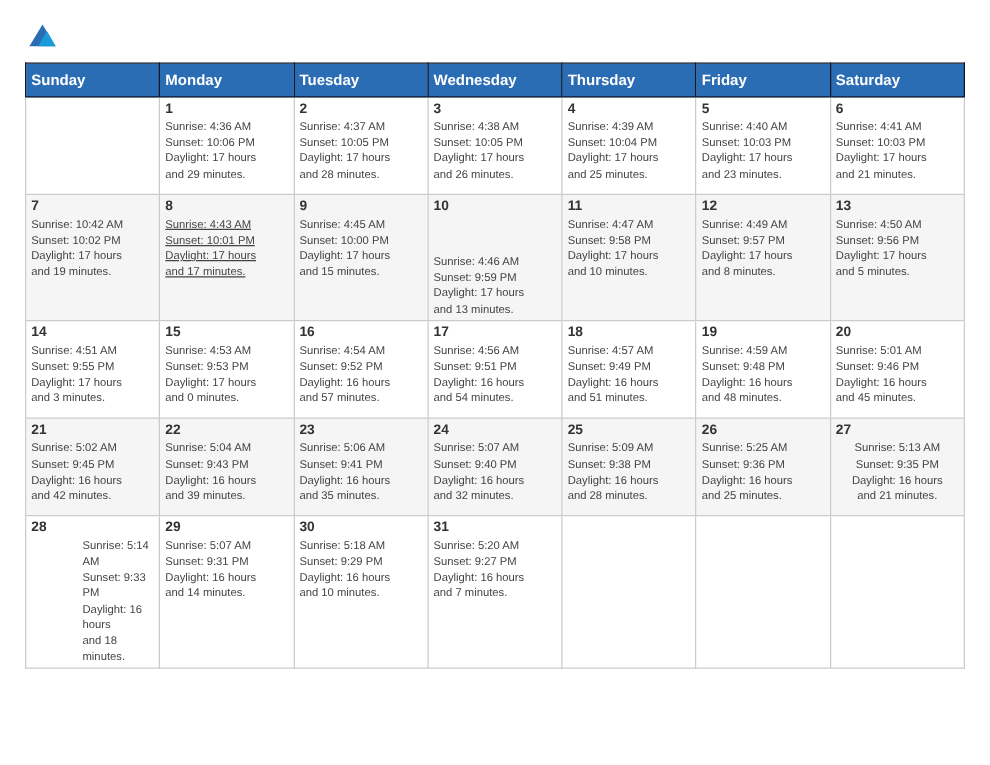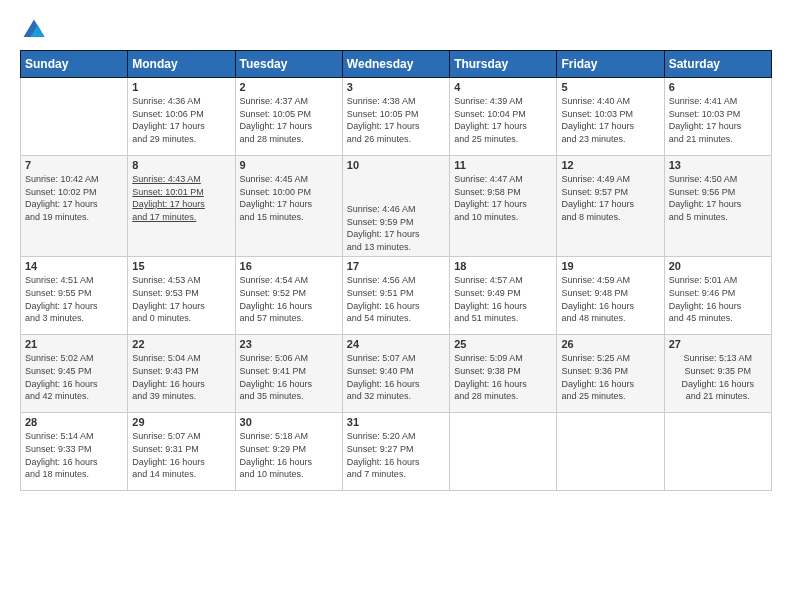--- a/index.html
+++ b/index.html
@@ -324,21 +324,21 @@
             <span class="day-number">27</span>
             <div class="day-info" style="white-space: pre-line; text-align: center;">Sunrise: 5:13 AM
 Sunset: 9:35 PM
 Daylight: 16 hours
 and 21 minutes.</div>
           </td>
         </tr>
         <tr>
           <td>
             <span class="day-number">28</span>
-            <div class="day-info" style="white-space: pre-line;">Sunrise: 5:14 AM
+            <div class="day-info" style="white-space: pre-line; margin-left: 41px;">Sunrise: 5:14 AM
 Sunset: 9:33 PM
 Daylight: 16 hours
 and 18 minutes.</div>
           </td>
           <td>
             <span class="day-number">29</span>
             <div class="day-info" style="white-space: pre-line;">Sunrise: 5:07 AM
 Sunset: 9:31 PM
 Daylight: 16 hours
 and 14 minutes.</div>

